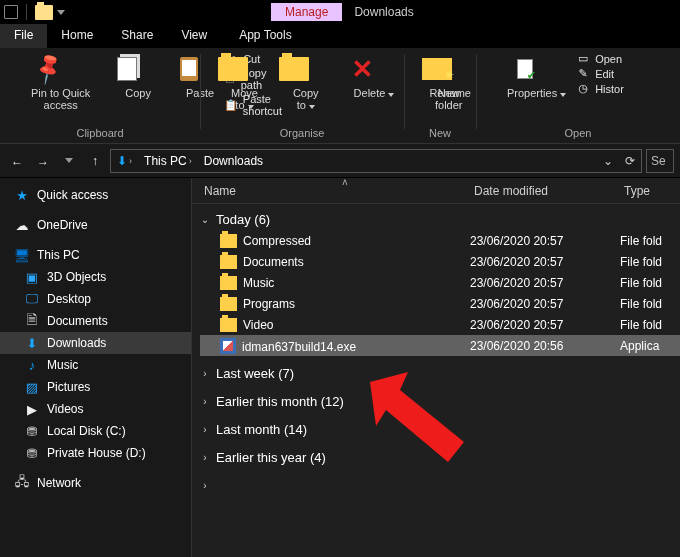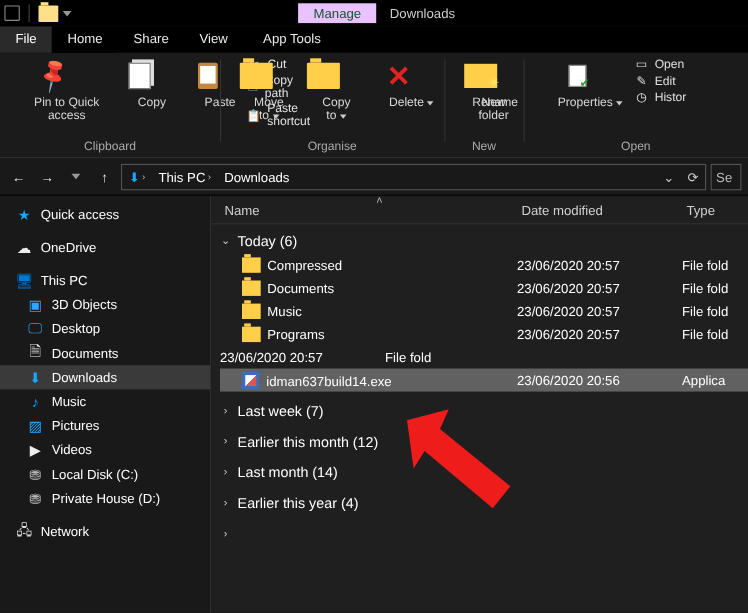--- a/index.html
+++ b/index.html
@@ -6,21 +6,21 @@
   html, body { width: 680px; height: 557px; overflow: hidden; font-family: "Segoe UI", Arial, sans-serif; font-size: 12px; color: #d8d8d8; background: #191919; }
   
   .titlebar { height: 24px; display: flex; align-items: center; padding: 0 4px; background: #000; }
   .titlebar .qat { display: flex; align-items: center; gap: 4px; }
   .qat-folder { width: 18px; height: 15px; background: #ffe08a; border-radius: 1px; position: relative; }
   .qat-folder::before { content:""; position:absolute; top:-3px; left:2px; width:7px; height:3px; background:#ffe08a;}
   .qat-prop { width:14px; height:14px; border:1px solid #888; border-radius:1px;}
   .qat-sep { width:1px; height:16px; background:#444; margin:0 4px;}
   .qat-down { width:0;height:0;border-left:4px solid transparent;border-right:4px solid transparent;border-top:5px solid #999;}
   .titlebar .spacer { width: 206px; }
-  .manage-tab { background:#e9c3ff; color:#14532d; padding:2px 14px; font-size:12px;}
+  .manage-tab { background:#e9c3ff; color:#b91c1c; padding:2px 14px; font-size:12px;}
   .title-part { padding:3px 12px; color:#ccc;}
   
   .tabs { height: 24px; display:flex; align-items:stretch; background:#000;}
   .tab { padding: 4px 14px 3px; font-size:12px; color:#eaeaea; cursor:default;}
   .tab.file { background:#2a2a2a; color:#fff;}
   .tab.active { border-bottom: 1px solid #000;}
   
   .ribbon { height: 96px; background:#1b1b1b; border-bottom:1px solid #333; display:flex; }
   .group { display:flex; flex-direction:column; justify-content:space-between; padding:4px 6px 2px; position:relative;}
   .group + .group::before { content:""; position:absolute; left:0; top:6px; bottom:14px; width:1px; background:#333;}
@@ -347,20 +347,24 @@
           </div>
           <div class="row">
             <div class="c-name">
               <span class="fico"></span>
               <span>Programs</span>
             </div>
             <div class="c-date">23/06/2020 20:57</div>
             <div class="c-type">File fold</div>
           </div>
           <div class="row">
+            <div class="c-name">
+              <span class="fico"></span>
+              <span>Video</span>
+            </div>
             <div class="c-date">23/06/2020 20:57</div>
             <div class="c-type">File fold</div>
           </div>
           <div class="row sel">
             <div class="c-name">
               <span class="exeico"></span>
               <span>idman637build14.exe</span>
             </div>
             <div class="c-date">23/06/2020 20:56</div>
             <div class="c-type">Applica</div>

